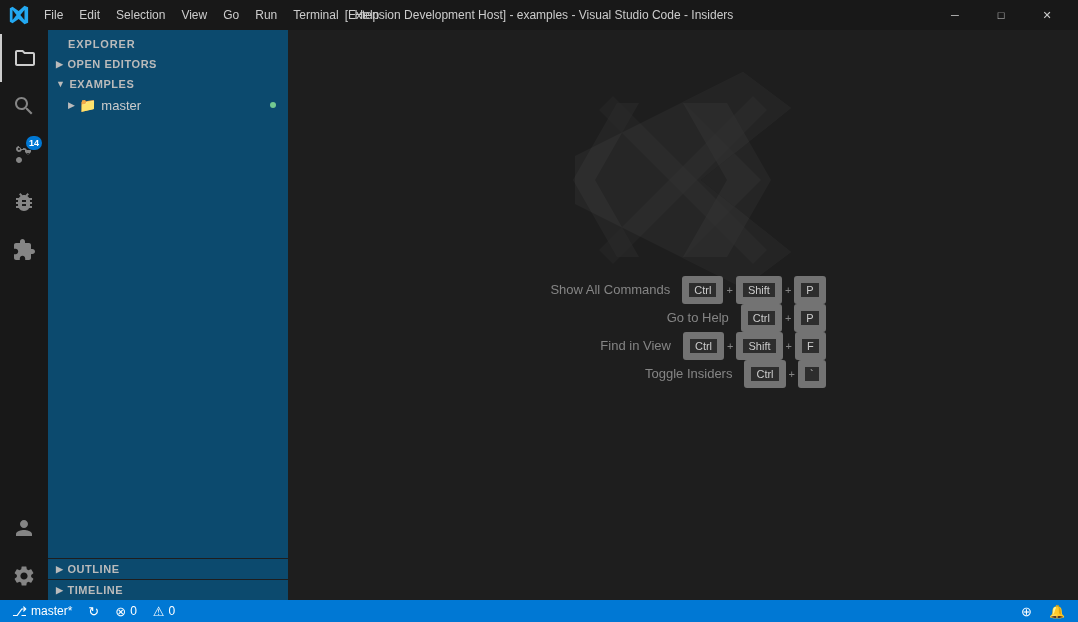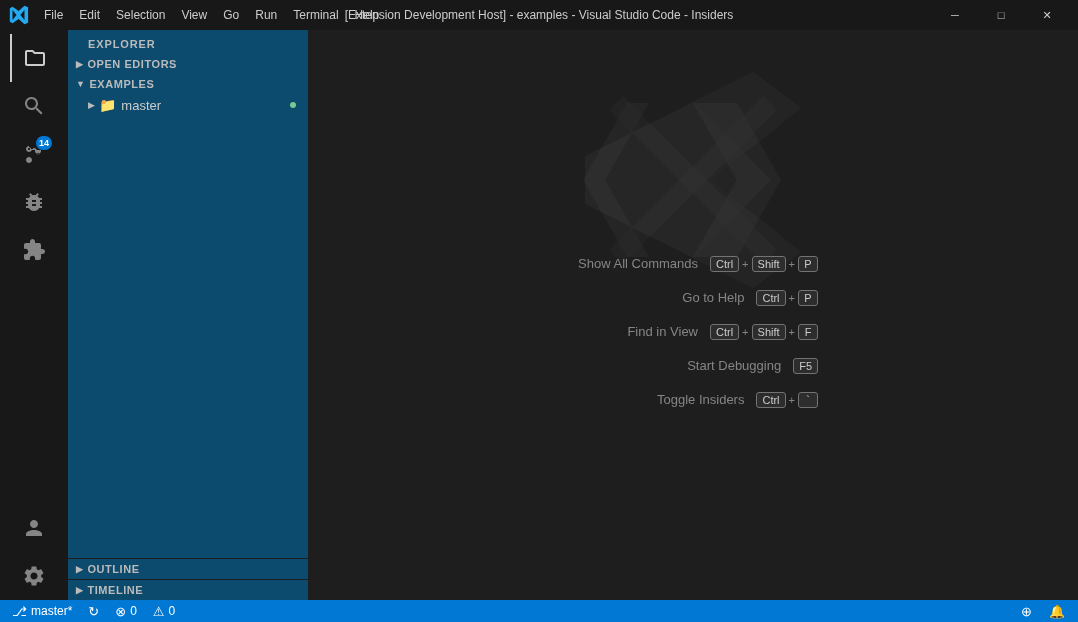--- a/index.html
+++ b/index.html
@@ -69,21 +69,21 @@
 
     
     #main {
       display: flex;
       flex: 1;
       overflow: hidden;
     }
 
     
     #activity-bar {
-      width: 68px;
+      width: 48px;
       background: #181818;
       display: flex;
       flex-direction: column;
       align-items: center;
       padding-top: 4px;
       flex-shrink: 0;
     }
     .activity-item {
       width: 48px;
       height: 48px;
@@ -218,21 +218,20 @@
     }
     .vscode-logo svg {
       width: 220px;
       height: 220px;
     }
 
     
     .shortcuts-container {
       display: flex;
       flex-direction: column;
-      gap: 18px;
       position: relative;
       z-index: 1;
       margin-top: 33px;
     }
     .shortcut-row {
       display: flex;
       align-items: center;
       justify-content: flex-end;
       gap: 12px;
     }
@@ -242,21 +241,21 @@
       text-align: right;
       min-width: 130px;
     }
     .shortcut-keys {
       display: flex;
       align-items: center;
       gap: 3px;
     }
     .key {
       background: #2d2d2d;
-      border: 1px solid #737373;
+      border: 7px solid #737373;
       border-radius: 3px;
       padding: 1px 5px;
       font-size: 11px;
       color: #cccccc;
       min-width: 20px;
       text-align: center;
     }
     .key-sep {
       color: #858585;
       font-size: 11px;
@@ -451,26 +450,20 @@
         <span class="shortcut-label">Find in View</span>
         <div class="shortcut-keys">
           <span class="key">Ctrl</span>
           <span class="key-sep">+</span>
           <span class="key">Shift</span>
           <span class="key-sep">+</span>
           <span class="key">F</span>
         </div>
       </div>
       <div class="shortcut-row">
-        <span class="shortcut-label">Start Debugging</span>
-        <div class="shortcut-keys">
-          <span class="key">F5</span>
-        </div>
-      </div>
-      <div class="shortcut-row">
         <span class="shortcut-label">Toggle Insiders</span>
         <div class="shortcut-keys">
           <span class="key">Ctrl</span>
           <span class="key-sep">+</span>
           <span class="key">`</span>
         </div>
       </div>
     </div>
   </div>
 

